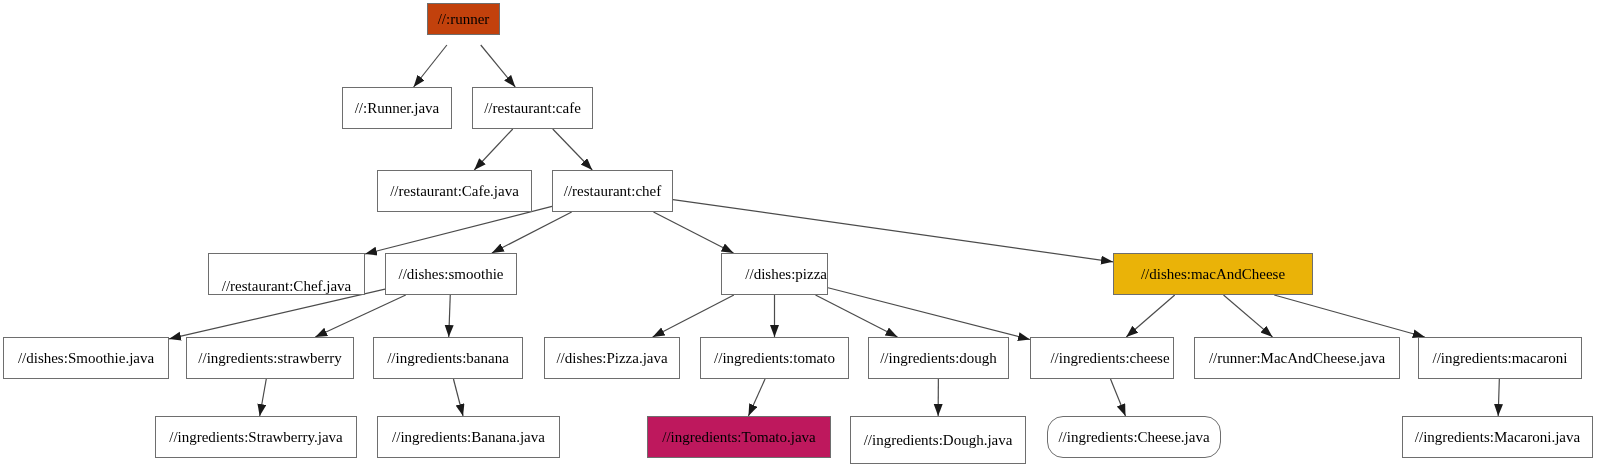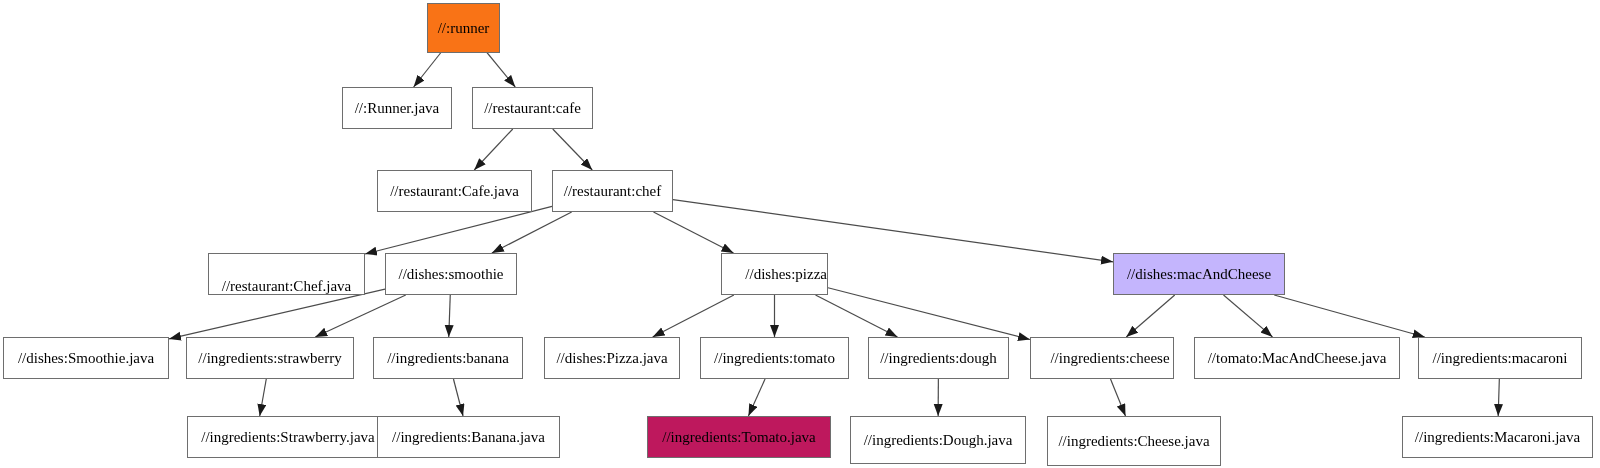--- a/index.html
+++ b/index.html
@@ -71,21 +71,21 @@
         <line x1="765.0632911392405" y1="379" x2="748.4367088607595" y2="416" class="edge-line" stroke="#4b4b4b" marker-end="url(#arrowhead)"></line>
         <line x1="938.367088607595" y1="379" x2="938.132911392405" y2="416" class="edge-line" stroke="#4b4b4b" marker-end="url(#arrowhead)"></line>
         <line x1="1110.506329113924" y1="379" x2="1125.493670886076" y2="416" class="edge-line" stroke="#4b4b4b" marker-end="url(#arrowhead)"></line>
         <line x1="1174.75" y1="295" x2="1126.25" y2="337" class="edge-line" stroke="#4b4b4b" marker-end="url(#arrowhead)"></line>
         <line x1="1223.5" y1="295" x2="1272.5" y2="337" class="edge-line" stroke="#4b4b4b" marker-end="url(#arrowhead)"></line>
         <line x1="1274.25" y1="295" x2="1424.75" y2="337" class="edge-line" stroke="#4b4b4b" marker-end="url(#arrowhead)"></line>
         <line x1="1499.3354430379748" y1="379" x2="1498.1645569620252" y2="416" class="edge-line" stroke="#4b4b4b" marker-end="url(#arrowhead)"></line>
       </g>
   </svg>
   <div id="node-layer">
-      <div class="node" style="left: 427px; top: 3px; width: 73px; height: 50px; border-color: rgb(110, 110, 110); background: #f97316;">
+      <div class="node" style="left: 427px; top: 3px; width: 73px; height: 32px; border-color: rgb(110, 110, 110); background: #c2410c;">
         <span>//:runner</span>
       </div>
       <div class="node" style="left: 342px; top: 87px; width: 110px; height: 42px; border-color: rgb(110, 110, 110); background: rgb(255, 255, 255);">
         <span>//:Runner.java</span>
       </div>
       <div class="node" style="left: 472px; top: 87px; width: 121px; height: 42px; border-color: rgb(110, 110, 110); background: rgb(255, 255, 255);">
         <span>//restaurant:cafe</span>
       </div>
       <div class="node" style="left: 377px; top: 170px; width: 155px; height: 42px; border-color: rgb(110, 110, 110); background: rgb(255, 255, 255);">
         <span>//restaurant:Cafe.java</span>
@@ -95,21 +95,21 @@
       </div>
       <div class="node" style="left: 208px; top: 253px; width: 157px; height: 42px; border-color: rgb(110, 110, 110); background: rgb(255, 255, 255); align-items: flex-end;">
         <span>//restaurant:Chef.java</span>
       </div>
       <div class="node" style="left: 385px; top: 253px; width: 132px; height: 42px; border-color: rgb(110, 110, 110); background: rgb(255, 255, 255);">
         <span>//dishes:smoothie</span>
       </div>
       <div class="node" style="left: 721px; top: 253px; width: 107px; height: 42px; border-color: rgb(110, 110, 110); background: rgb(255, 255, 255); justify-content: flex-end;">
         <span>//dishes:pizza</span>
       </div>
-      <div class="node" style="left: 1113px; top: 253px; width: 172px; height: 42px; border-color: rgb(110, 110, 110); background: #c4b5fd; justify-content: center;">
+      <div class="node" style="left: 1113px; top: 253px; width: 200px; height: 42px; border-color: rgb(110, 110, 110); background: #eab308; justify-content: center;">
         <span>//dishes:macAndCheese</span>
       </div>
       <div class="node" style="left: 3px; top: 337px; width: 166px; height: 42px; border-color: rgb(110, 110, 110); background: rgb(255, 255, 255);">
         <span>//dishes:Smoothie.java</span>
       </div>
       <div class="node" style="left: 186px; top: 337px; width: 168px; height: 42px; border-color: rgb(110, 110, 110); background: rgb(255, 255, 255);">
         <span>//ingredients:strawberry</span>
       </div>
       <div class="node" style="left: 373px; top: 337px; width: 150px; height: 42px; border-color: rgb(110, 110, 110); background: rgb(255, 255, 255);">
         <span>//ingredients:banana</span>
@@ -120,37 +120,37 @@
       <div class="node" style="left: 700px; top: 337px; width: 149px; height: 42px; border-color: rgb(110, 110, 110); background: rgb(255, 255, 255);">
         <span>//ingredients:tomato</span>
       </div>
       <div class="node" style="left: 868px; top: 337px; width: 141px; height: 42px; border-color: rgb(110, 110, 110); background: rgb(255, 255, 255);">
         <span>//ingredients:dough</span>
       </div>
       <div class="node" style="left: 1030px; top: 337px; width: 144px; height: 42px; border-color: rgb(110, 110, 110); background: rgb(255, 255, 255); padding-left: 16px;">
         <span>//ingredients:cheese</span>
       </div>
       <div class="node" style="left: 1194px; top: 337px; width: 206px; height: 42px; border-color: rgb(110, 110, 110); background: rgb(255, 255, 255);">
-        <span>//tomato:MacAndCheese.java</span>
+        <span>//runner:MacAndCheese.java</span>
       </div>
       <div class="node" style="left: 1418px; top: 337px; width: 164px; height: 42px; border-color: rgb(110, 110, 110); background: rgb(255, 255, 255);">
         <span>//ingredients:macaroni</span>
       </div>
-      <div class="node" style="left: 155px; top: 416px; width: 202px; height: 42px; border-color: rgb(110, 110, 110); background: rgb(255, 255, 255); margin-left: 32px;">
+      <div class="node" style="left: 155px; top: 416px; width: 202px; height: 42px; border-color: rgb(110, 110, 110); background: rgb(255, 255, 255);">
         <span>//ingredients:Strawberry.java</span>
       </div>
       <div class="node" style="left: 377px; top: 416px; width: 183px; height: 42px; border-color: rgb(110, 110, 110); background: rgb(255, 255, 255);">
         <span>//ingredients:Banana.java</span>
       </div>
       <div class="node" style="left: 647px; top: 416px; width: 184px; height: 42px; border-color: rgb(110, 110, 110); background: #be185d;">
         <span>//ingredients:Tomato.java</span>
       </div>
       <div class="node" style="left: 850px; top: 416px; width: 176px; height: 48px; border-color: rgb(110, 110, 110); background: rgb(255, 255, 255);">
         <span>//ingredients:Dough.java</span>
       </div>
-      <div class="node" style="left: 1047px; top: 416px; width: 174px; height: 50px; border-color: rgb(110, 110, 110); background: rgb(255, 255, 255);">
+      <div class="node" style="left: 1047px; top: 416px; width: 174px; height: 42px; border-color: rgb(110, 110, 110); background: rgb(255, 255, 255); border-radius: 16px;">
         <span>//ingredients:Cheese.java</span>
       </div>
       <div class="node" style="left: 1402px; top: 416px; width: 191px; height: 42px; border-color: rgb(110, 110, 110); background: rgb(255, 255, 255);">
         <span>//ingredients:Macaroni.java</span>
       </div>
     </div>
 </div>
 
 </body></html>

